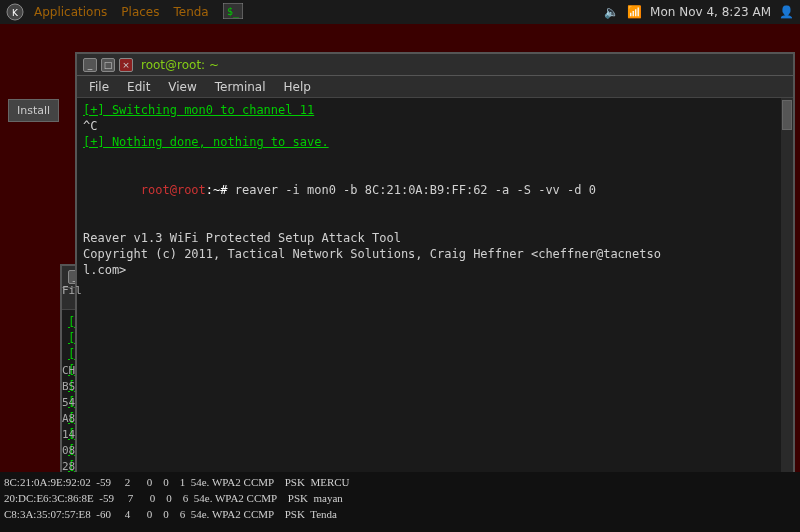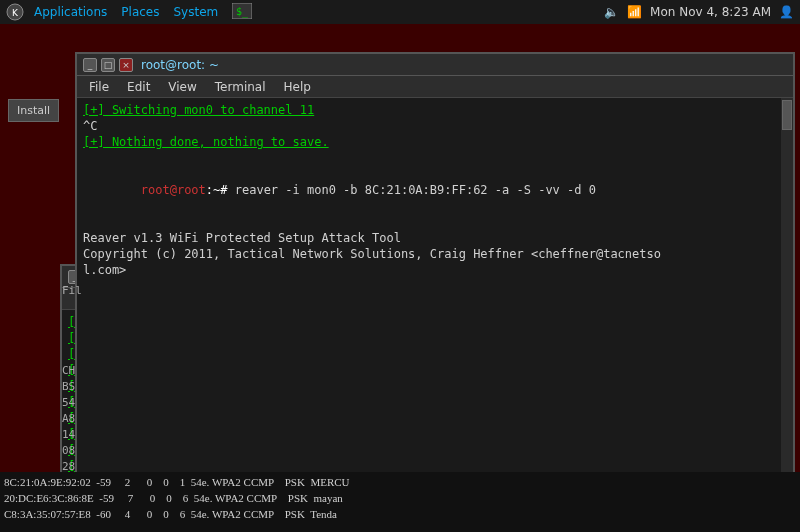--- a/index.html
+++ b/index.html
@@ -25,21 +25,21 @@
       position: absolute;
       top: 0; left: 0;
       z-index: 100;
     }
     .top-bar-left {
       display: flex;
       align-items: center;
       gap: 2px;
     }
     .top-bar-item {
-      color: #0ea5e9;
+      color: #a16207;
       font-size: 12px;
       padding: 2px 6px;
       cursor: pointer;
     }
     .top-bar-logo {
       width: 18px;
       height: 18px;
       margin-right: 2px;
     }
     .top-bar-right {
@@ -138,21 +138,21 @@
       background: #555;
       display: flex;
       align-items: center;
       justify-content: center;
       font-size: 9px;
       color: #ccc;
       cursor: pointer;
     }
     .titlebar-btn.close { background: #8b2020; }
     .titlebar-title {
-      color: #7dd3fc;
+      color: #84cc16;
       font-size: 12px;
       margin-left: 4px;
       flex: 1;
     }
 
     .terminal-menubar {
       height: 22px;
       background: #2d2d2d;
       display: flex;
       align-items: center;
@@ -240,21 +240,21 @@
 
 <div class="top-bar">
   <div class="top-bar-left">
 
     <svg class="top-bar-logo" viewBox="0 0 18 18">
       <circle cx="9" cy="9" r="8" fill="#444" stroke="#888" stroke-width="1"></circle>
       <text x="9" y="13" text-anchor="middle" font-size="9" fill="#fff">K</text>
     </svg>
     <span class="top-bar-item">Applications</span>
     <span class="top-bar-item">Places</span>
-    <span class="top-bar-item">System</span>
+    <span class="top-bar-item">Tenda</span>
 
     <span class="top-bar-item">
       <svg width="20" height="16" viewBox="0 0 20 16">
         <rect x="0" y="0" width="20" height="16" fill="#333" stroke="#888" stroke-width="1"></rect>
         <text x="4" y="12" font-size="10" fill="#00cc00" font-family="monospace">$_</text>
       </svg>
     </span>
   </div>
   <div class="top-bar-right">
     <span>🔈</span>

